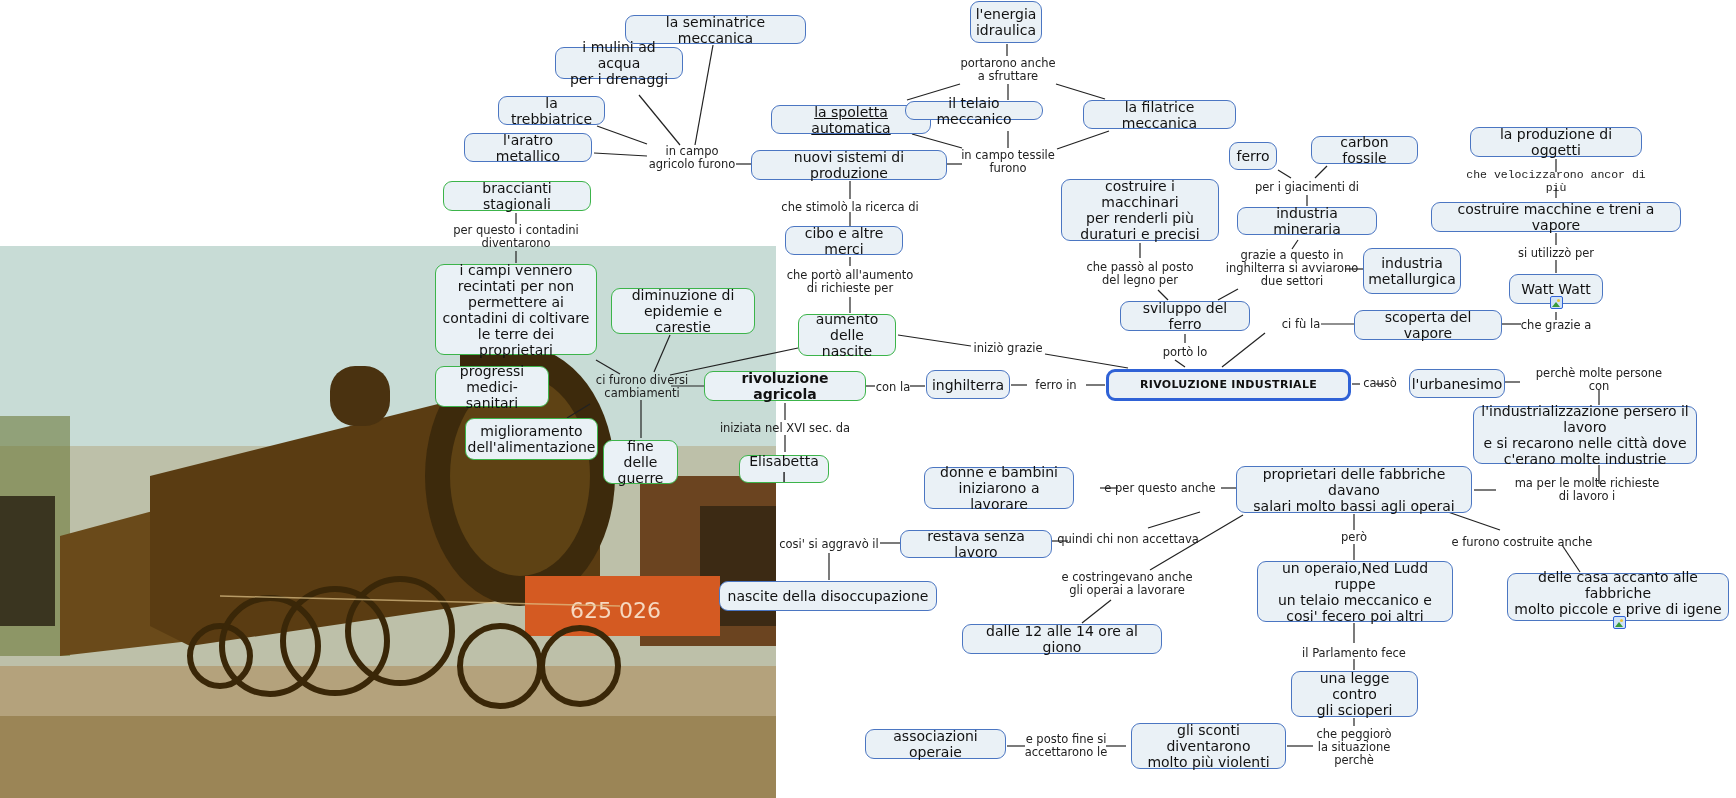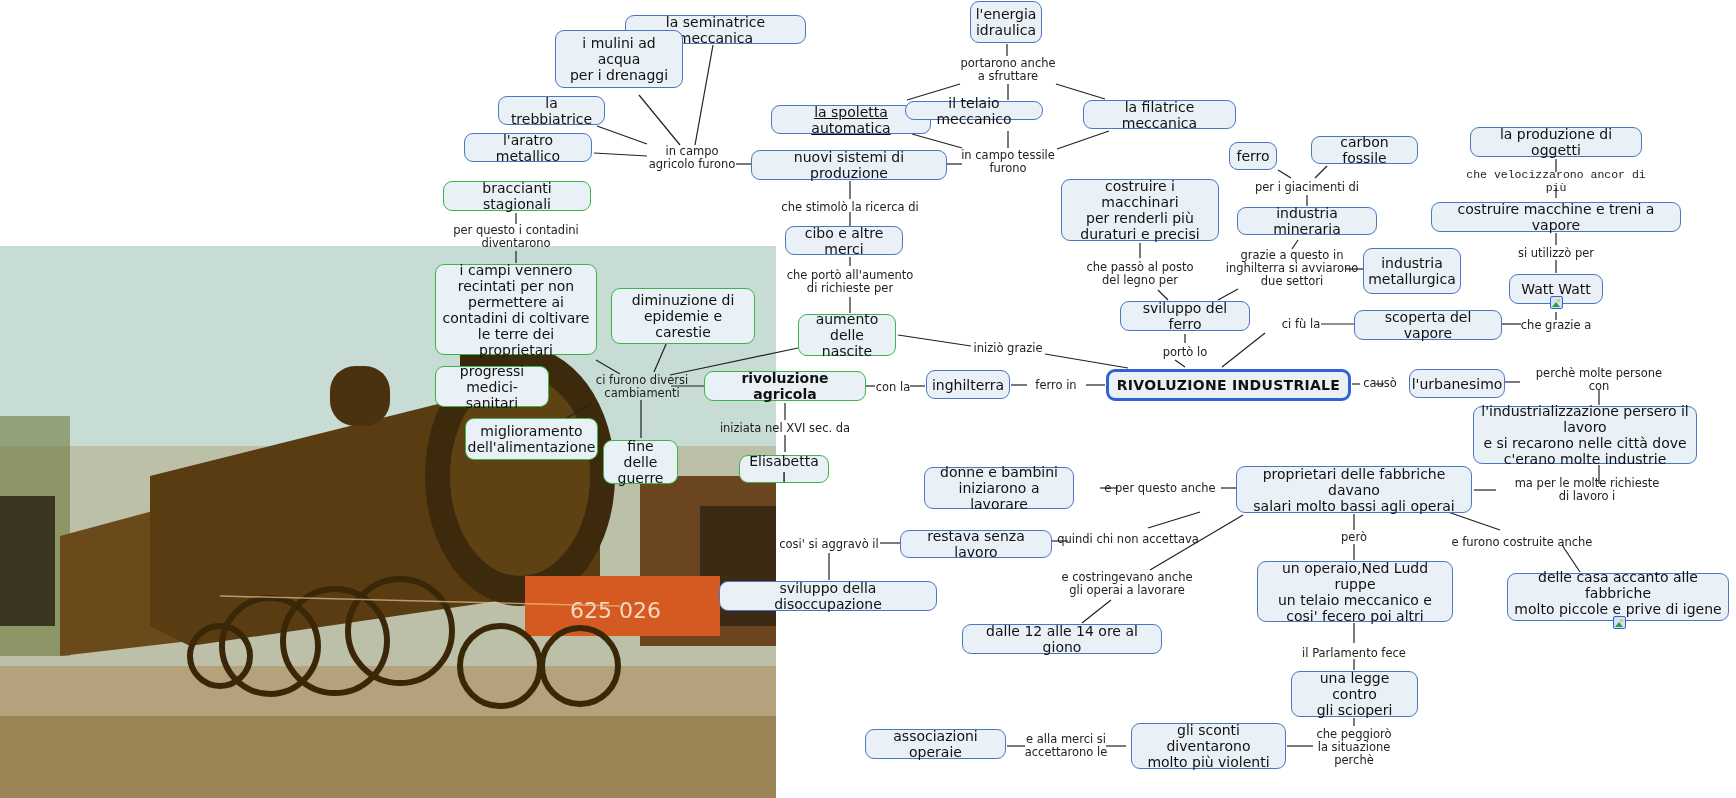--- a/index.html
+++ b/index.html
@@ -23,21 +23,21 @@
     color:#111;
     font-size:14px; line-height:16px;
     text-align:center;
     display:flex; align-items:center; justify-content:center;
     padding:2px 6px;
     white-space:pre-line;
   }
   .node.green { border-color:#3cb44a; }
   .node.root {
     border:3px solid #2f62d6; border-radius:9px;
-    font-weight:bold; font-size:14px; letter-spacing:0.3px;
+    font-weight:bold; font-size:11px; letter-spacing:0.3px;
   }
   .node.bold { font-weight:bold; }
   .lbl {
     position:absolute; font-size:11.5px; line-height:13px; color:#222;
     text-align:center; white-space:pre-line; transform:translate(-50%,-50%);
   }
   .imgicon {
     position:absolute; width:13px; height:13px; box-sizing:border-box;
     border:1.5px solid #2f62d6; border-radius:2px; background:#cfe2f5; overflow:hidden;
   }
@@ -177,40 +177,40 @@
     <line x1="1354" y1="623" x2="1354" y2="643"></line>
     <line x1="1354" y1="659" x2="1354" y2="670"></line>
     <line x1="1354" y1="718" x2="1354" y2="726"></line>
     <line x1="1287" y1="746" x2="1313" y2="746"></line>
     <line x1="1106" y1="746" x2="1126" y2="746"></line>
     <line x1="1007" y1="746" x2="1025" y2="746"></line>
   </g>
 </svg>
 
 <div class="node" style="left:625px;top:15px;width:181px;height:29px;">la seminatrice meccanica</div>
-<div class="node" style="left:555px;top:30px;width:128px;height:58px;">i mulini ad acqua
+<div class="node" style="left:555px;top:47px;width:128px;height:32px;">i mulini ad acqua
 per i drenaggi</div>
 <div class="node" style="left:498px;top:96px;width:107px;height:29px;">la trebbiatrice</div>
 <div class="node" style="left:464px;top:133px;width:128px;height:29px;">l'aratro metallico</div>
 
 <div class="node" style="left:970px;top:1px;width:72px;height:42px;">l'energia
 idraulica</div>
 <div class="node" style="left:771px;top:105px;width:160px;height:29px;text-decoration:underline;">la spoletta automatica</div>
 <div class="node" style="left:905px;top:101px;width:138px;height:19px;">il telaio meccanico</div>
 <div class="node" style="left:1083px;top:100px;width:153px;height:29px;">la filatrice meccanica</div>
 <div class="node" style="left:751px;top:150px;width:196px;height:30px;">nuovi sistemi di produzione</div>
 
 <div class="node green" style="left:443px;top:181px;width:148px;height:30px;">braccianti stagionali</div>
 <div class="node" style="left:785px;top:226px;width:118px;height:29px;">cibo e altre merci</div>
 <div class="node green" style="left:435px;top:264px;width:162px;height:91px;">i campi vennero
 recintati per non
 permettere ai
 contadini di coltivare
 le terre dei proprietari</div>
-<div class="node green" style="left:611px;top:288px;width:144px;height:56px;">diminuzione di
+<div class="node green" style="left:611px;top:288px;width:144px;height:46px;">diminuzione di
 epidemie e carestie</div>
 <div class="node green" style="left:798px;top:314px;width:98px;height:42px;">aumento
 delle nascite</div>
 <div class="node green" style="left:435px;top:366px;width:114px;height:41px;">progressi
 medici-sanitari</div>
 <div class="node green bold" style="left:704px;top:371px;width:162px;height:30px;">rivoluzione agricola</div>
 <div class="node" style="left:926px;top:370px;width:84px;height:29px;">inghilterra</div>
 <div class="node green" style="left:465px;top:418px;width:133px;height:42px;">miglioramento
 dell'alimentazione</div>
 <div class="node green" style="left:603px;top:440px;width:75px;height:44px;">fine delle
@@ -237,21 +237,21 @@
 <div class="node" style="left:1409px;top:369px;width:96px;height:29px;">l'urbanesimo</div>
 <div class="node" style="left:1473px;top:406px;width:224px;height:58px;">l'industrializzazione persero il lavoro
 e si recarono nelle città dove
 c'erano molte industrie</div>
 
 <div class="node" style="left:924px;top:467px;width:150px;height:42px;">donne e bambini
 iniziarono a lavorare</div>
 <div class="node" style="left:1236px;top:466px;width:236px;height:47px;">proprietari delle fabbriche davano
 salari molto bassi agli operai</div>
 <div class="node" style="left:900px;top:530px;width:152px;height:28px;">restava senza lavoro</div>
-<div class="node" style="left:719px;top:581px;width:218px;height:30px;">sviluppo della disoccupazione</div>
+<div class="node" style="left:719px;top:581px;width:218px;height:30px;">nascite della disoccupazione</div>
 <div class="node" style="left:1257px;top:561px;width:196px;height:61px;">un operaio,Ned Ludd ruppe
 un telaio meccanico e
 cosi' fecero poi altri</div>
 <div class="node" style="left:1507px;top:573px;width:222px;height:48px;padding-bottom:10px;">delle casa accanto alle fabbriche
 molto piccole e prive di igene</div>
 <div class="imgicon" style="left:1613px;top:616px;"></div>
 <div class="node" style="left:962px;top:624px;width:200px;height:30px;">dalle 12 alle 14 ore al giono</div>
 <div class="node" style="left:1291px;top:671px;width:127px;height:46px;">una legge contro
 gli scioperi</div>
 <div class="node" style="left:865px;top:729px;width:141px;height:30px;">associazioni operaie</div>
@@ -293,14 +293,14 @@
 <div class="lbl" style="left:1128px;top:539px;">quindi chi non accettava</div>
 <div class="lbl" style="left:1127px;top:584px;">e costringevano anche
 gli operai a lavorare</div>
 <div class="lbl" style="left:1354px;top:537px;">però</div>
 <div class="lbl" style="left:1522px;top:542px;">e furono costruite anche</div>
 <div class="lbl" style="left:829px;top:544px;">cosi' si aggravò il</div>
 <div class="lbl" style="left:1354px;top:653px;">il Parlamento fece</div>
 <div class="lbl" style="left:1354px;top:747px;">che peggiorò
 la situazione
 perchè</div>
-<div class="lbl" style="left:1066px;top:746px;">e alla merci si
+<div class="lbl" style="left:1066px;top:746px;">e posto fine si
 accettarono le</div>
 
 </body></html>

